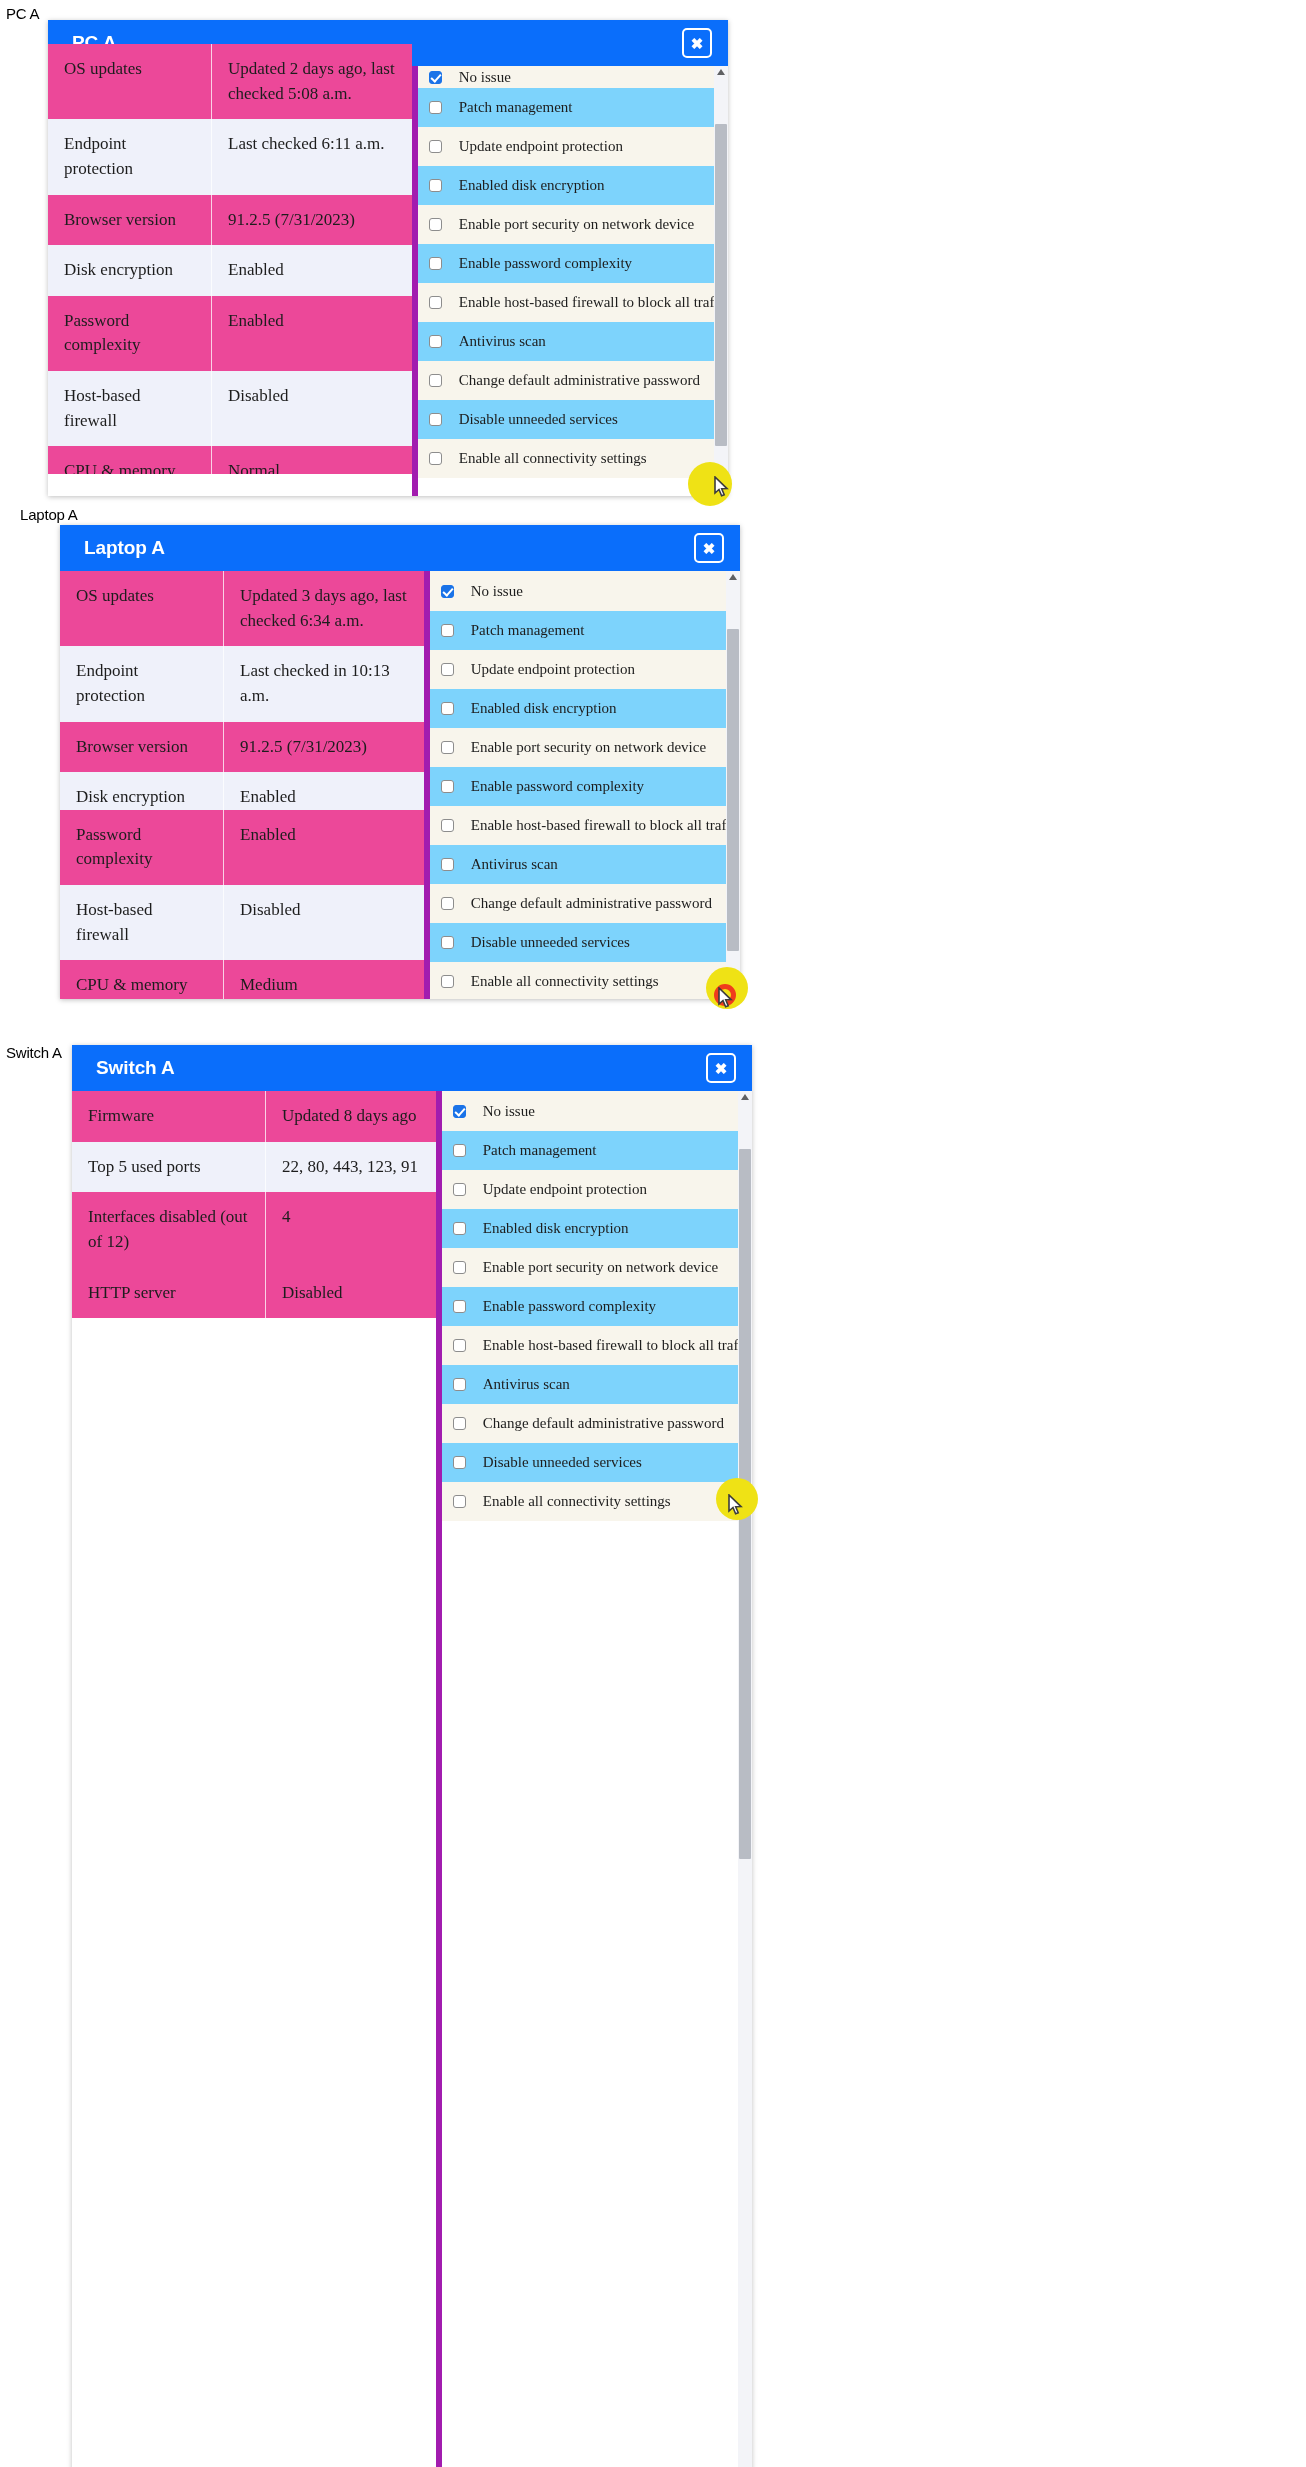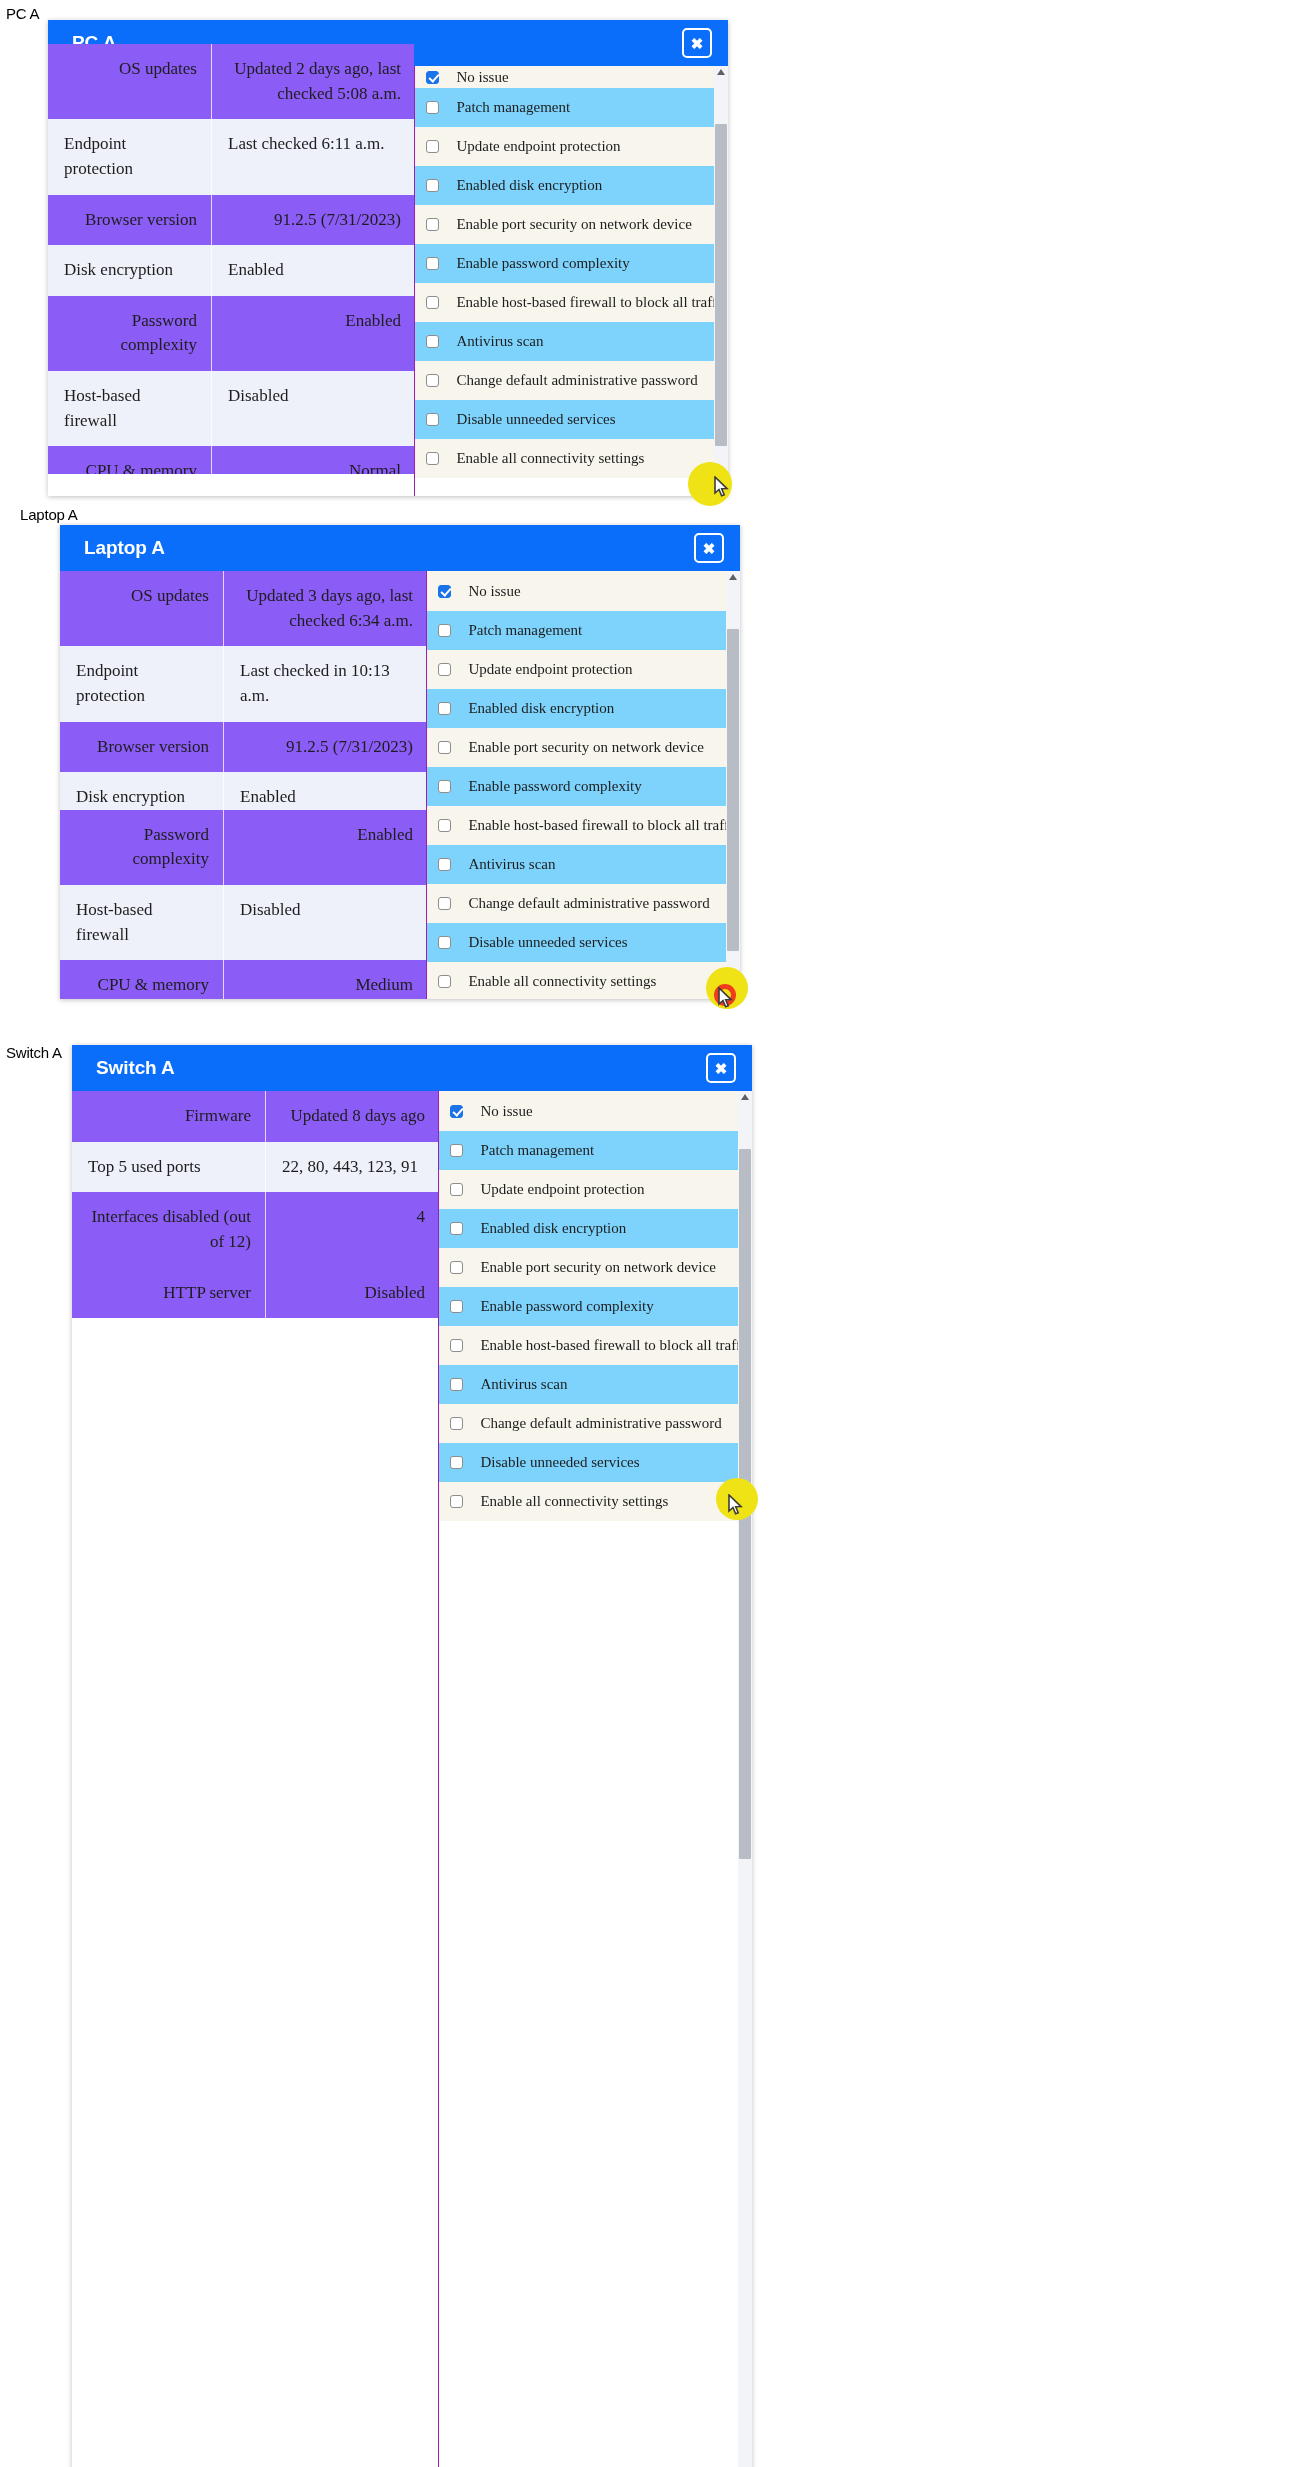--- a/index.html
+++ b/index.html
@@ -54,37 +54,37 @@
   .modal-body{
     display:flex;
     align-items:stretch;
     position:relative;
   }
   .info-table{
     border-collapse:collapse;
     table-layout:fixed;
     font-family:"Liberation Serif", serif;
   }
-  .info-table tr.odd  td{background:#8b5cf6;text-align:right;}
+  .info-table tr.odd  td{background:#ec4899;}
   .info-table tr.even td{background:#eff1fa;}
   .info-table td{
     font-family:"Liberation Serif", serif;
     font-size:17px;
     color:#1d1d1d;
     padding:13px 14px 13px 16px;
     vertical-align:top;
     line-height:1.45;
     border-right:1px solid rgba(255,255,255,0.75);
   }
   .info-table td.c2{border-right:none;}
   .table-pane{position:relative;overflow:hidden;}
   .checklist{
     position:relative;
     overflow:hidden;
-    border-left:1px solid #a21caf;
+    border-left:6px solid #a21caf;
   }
   .chk-row{
     display:flex;
     align-items:center;
     box-sizing:border-box;
     padding-left:16px;
   }
   .chk-row.tan{background:#7dd3fc;}
   .chk-row.cream{background:#f8f5ec;}
   .chk-box{

